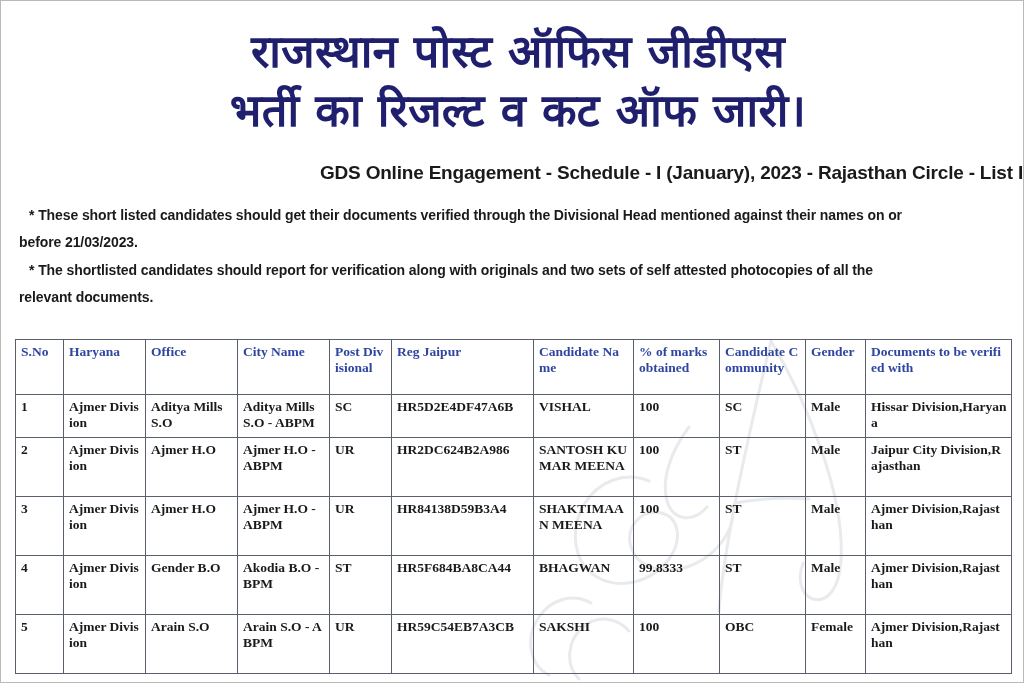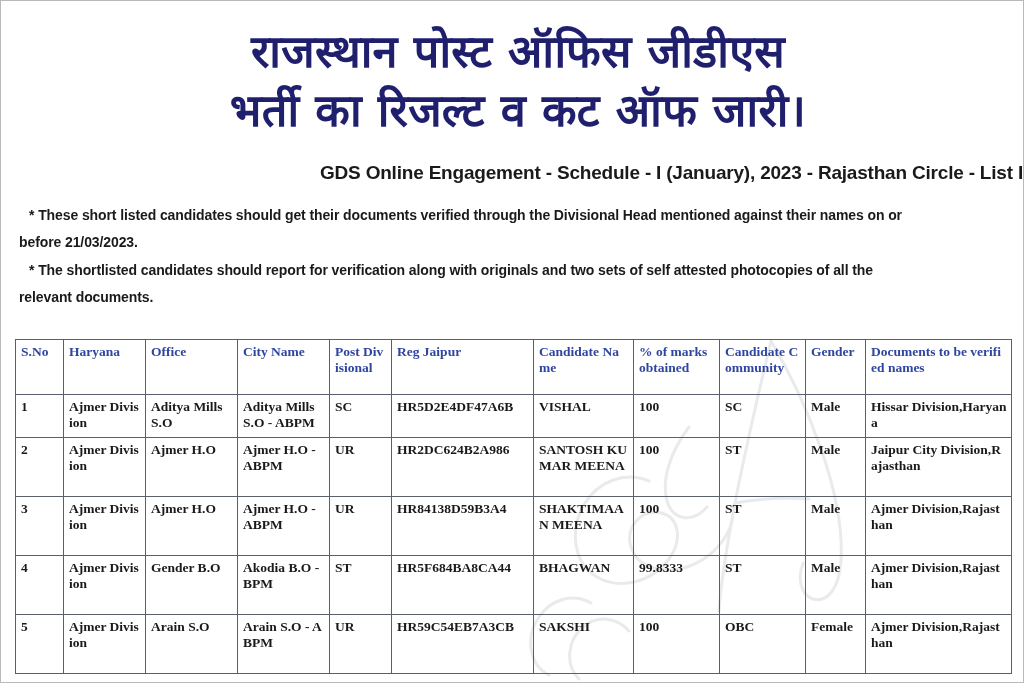--- a/index.html
+++ b/index.html
@@ -184,21 +184,21 @@
           <th>S.No</th>
           <th>Haryana</th>
           <th>Office</th>
           <th>City Name</th>
           <th>Post Divisional</th>
           <th>Reg Jaipur</th>
           <th>Candidate Name</th>
           <th>% of marks obtained</th>
           <th>Candidate Community</th>
           <th>Gender</th>
-          <th>Documents to be verified names</th>
+          <th>Documents to be verified with</th>
         </tr>
       </thead>
       <tbody>
         <tr class="r1">
           <td>1</td>
           <td>Ajmer Division</td>
           <td>Aditya Mills S.O</td>
           <td>Aditya Mills S.O - ABPM</td>
           <td>SC</td>
           <td>HR5D2E4DF47A6B</td>

